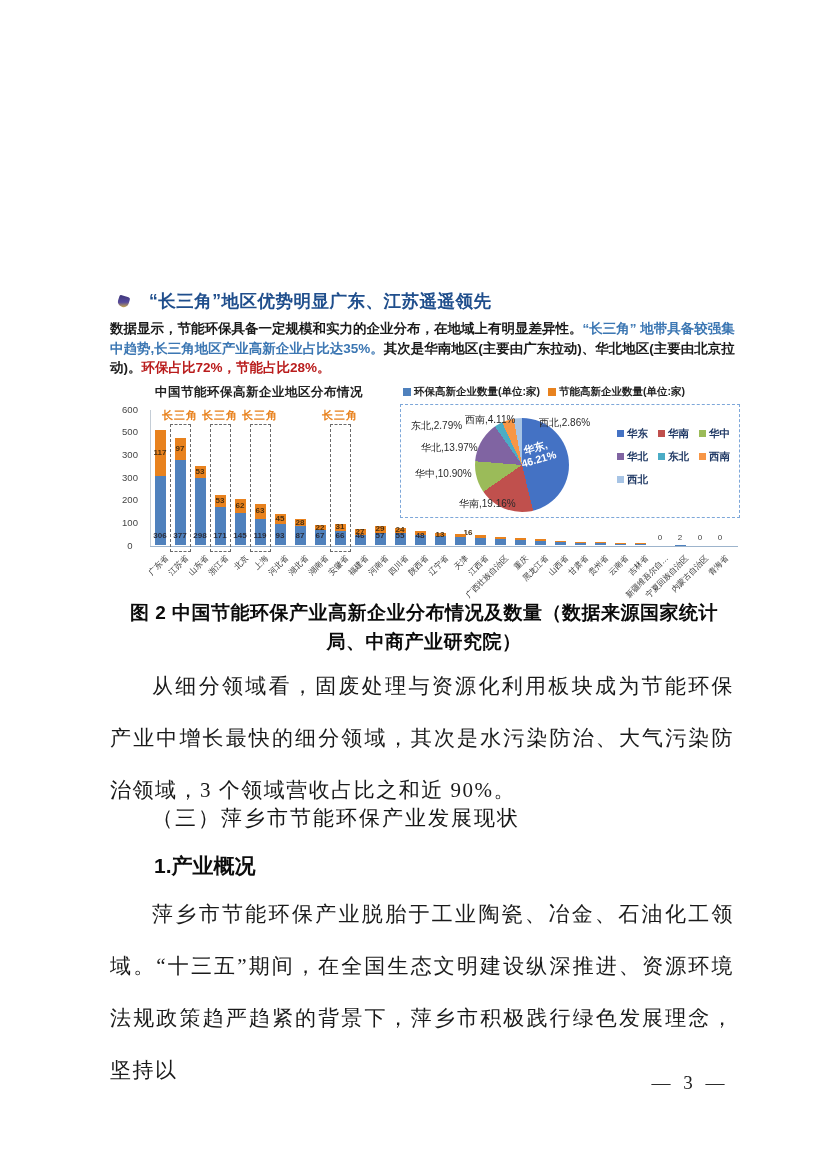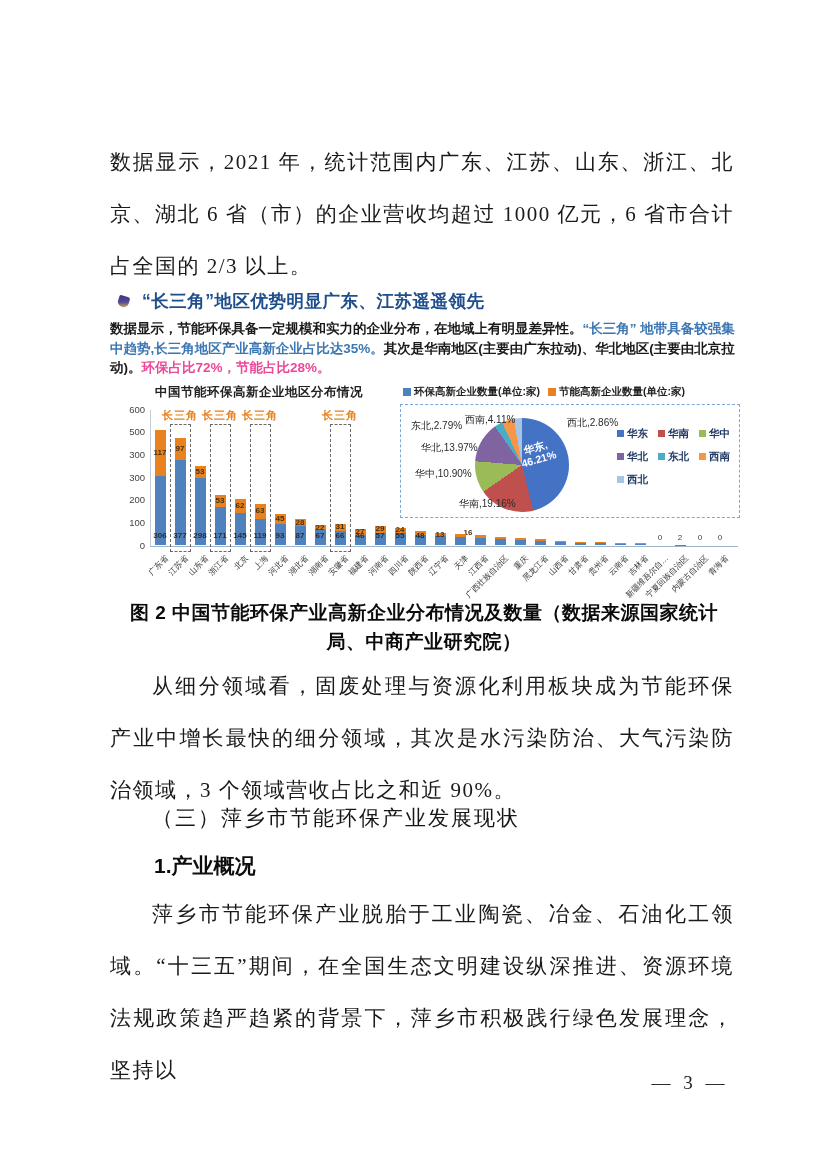--- a/index.html
+++ b/index.html
@@ -11,32 +11,32 @@
   .p1{top:136px;}
   .p2{top:660px;}
   .p3{top:888px;}
   .heading-section{position:absolute;left:110px;top:792px;width:624px;margin:0;
       font-size:21px;line-height:52px;letter-spacing:2px;text-indent:2em;color:#161616;}
   .heading-sub{position:absolute;left:110px;top:840px;width:624px;margin:0;
       font-family:"Liberation Sans","DejaVu Sans",sans-serif;font-weight:bold;
       font-size:21px;line-height:52px;text-indent:2.1em;color:#0d0d0d;}
   .figure{position:absolute;left:110px;top:288px;width:632px;
       font-family:"Liberation Sans","DejaVu Sans",sans-serif;}
-  .fig-headline{display:flex;align-items:center;gap:13px;height:26px;}
+  .fig-headline{display:flex;align-items:center;gap:20px;height:26px;}
   .fig-headline .txt{font-size:17.5px;font-weight:bold;color:#1f4e8c;letter-spacing:.5px;}
   .bullet{width:11px;height:11px;margin-left:8px;border-radius:2px 2px 5px 5px;
       background:linear-gradient(160deg,#3c3577 0%,#574a9b 55%,#e3c03a 100%);
       transform:rotate(18deg);}
   .fig-desc{margin:5px 0 0 0;font-size:13.5px;line-height:19.5px;font-weight:bold;}
   .chart-region{position:relative;margin-top:4px;height:222px;font-weight:bold;}
   .bar-title{position:absolute;left:45px;top:2px;font-size:12.5px;color:#222;letter-spacing:.5px;}
   .bar-legend{position:absolute;left:293px;top:3px;display:flex;gap:8px;font-size:10.5px;color:#222;white-space:nowrap;}
   .bar-legend .item{display:flex;align-items:center;gap:3px;}
   .bar-legend .sq{width:8px;height:8px;display:inline-block;}
-  .ytick{position:absolute;width:30px;text-align:right;font-size:9.5px;color:#444;font-weight:normal;}
+  .ytick{position:absolute;width:30px;text-align:center;font-size:9.5px;color:#444;font-weight:normal;}
   .axis-x{position:absolute;height:1px;background:#9db4cc;}
   .axis-y{position:absolute;width:1px;background:#c4cdd6;}
   .bar-seg{position:absolute;}
   .vlabel{position:absolute;width:22px;text-align:center;font-size:8px;color:#2b2d3a;font-weight:bold;}
   .vlabel.orange{color:#4a3010;}
   .vlabel.zero{color:#444;font-weight:normal;}
   .csj-box{position:absolute;border:1px dashed #6a6a6a;}
   .csj-label{position:absolute;width:44px;text-align:center;font-size:11px;color:#e8821e;font-weight:bold;letter-spacing:1px;}
   .xlabel{position:absolute;width:80px;text-align:right;font-size:8px;color:#333;font-weight:normal;
       transform-origin:100% 0;transform:rotate(-45deg);white-space:nowrap;}
@@ -54,28 +54,27 @@
       font-family:"Liberation Sans","DejaVu Sans",sans-serif;font-weight:bold;
       font-size:19px;line-height:29px;color:#0b0b0b;letter-spacing:.5px;}
   .page-num{position:absolute;left:600px;top:1072px;width:180px;text-align:center;
       font-size:19px;letter-spacing:4px;color:#222;}
 </style>
 </head>
 <body>
 
 <div class="page">
 
-  <p class="body-text p1">数据显示，2021 年，统计范围内广东、江苏、山东、浙江、北京、湖北 6 省（市）的企业营收均超过 1000 亿元，6 省市合计占全国的 2/3 以上。</p>
 
   <section class="figure">
     <div class="fig-headline">
       <span class="bullet"></span>
       <span class="txt">“长三角”地区优势明显广东、江苏遥遥领先</span>
     </div>
-    <p class="fig-desc"><span style="color: rgb(26, 26, 26);">数据显示，节能环保具备一定规模和实力的企业分布，在地域上有明显差异性。</span><span style="color: rgb(60, 119, 179);">“长三角” 地带具备较强集中趋势,长三角地区产业高新企业占比达35%。</span><span style="color: rgb(26, 26, 26);">其次是华南地区(主要由广东拉动)、华北地区(主要由北京拉动)。</span><span style="color: #ec4899;">环保占比72%，节能占比28%。</span></p>
+    <p class="fig-desc"><span style="color: rgb(26, 26, 26);">数据显示，节能环保具备一定规模和实力的企业分布，在地域上有明显差异性。</span><span style="color: rgb(60, 119, 179);">“长三角” 地带具备较强集中趋势,长三角地区产业高新企业占比达35%。</span><span style="color: rgb(26, 26, 26);">其次是华南地区(主要由广东拉动)、华北地区(主要由北京拉动)。</span><span style="color: #b91c1c;">环保占比72%，节能占比28%。</span></p>
 
     <div class="chart-region">
       <div class="bar-title">中国节能环保高新企业地区分布情况</div>
       <div class="bar-legend">
           <span class="item">
             <span class="sq" style="background: rgb(79, 129, 189);"></span>
             <span>环保高新企业数量(单位:家)</span>
           </span>
           <span class="item">
             <span class="sq" style="background: rgb(232, 130, 30);"></span>
@@ -122,21 +121,21 @@
           </div>
       <div class="pie-label inside" style="left: 104px; top: 36px; width: 64px;">
             <div>华东,</div>
             <div>46.21%</div>
           </div>
           <div class="pie-label" style="left: 58px; top: 92px;">华南,19.16%</div>
           <div class="pie-label" style="left: 14px; top: 62px;">华中,10.90%</div>
           <div class="pie-label" style="left: 20px; top: 36px;">华北,13.97%</div>
           <div class="pie-label" style="left: 10px; top: 14px;">东北,2.79%</div>
           <div class="pie-label" style="left: 64px; top: 8px;">西南,4.11%</div>
-          <div class="pie-label" style="left: 138px; top: 11px; margin-left: 28px;">西北,2.86%</div>
+          <div class="pie-label" style="left: 138px; top: 11px;">西北,2.86%</div>
         </div>
     <div class="ytick" style="left: 5px; top: 158px;">0</div>
         <div class="ytick" style="left: 5px; top: 135.333px;">100</div>
         <div class="ytick" style="left: 5px; top: 112.667px;">200</div>
         <div class="ytick" style="left: 5px; top: 90px;">300</div>
         <div class="ytick" style="left: 5px; top: 67.3333px;">300</div>
         <div class="ytick" style="left: 5px; top: 44.6667px;">500</div>
         <div class="ytick" style="left: 5px; top: 22px;">600</div>
         <div class="axis-y" style="left: 40px; top: 28px; height: 136px;"></div>
         <div class="axis-x" style="left: 40px; top: 164px; width: 588px;"></div>

